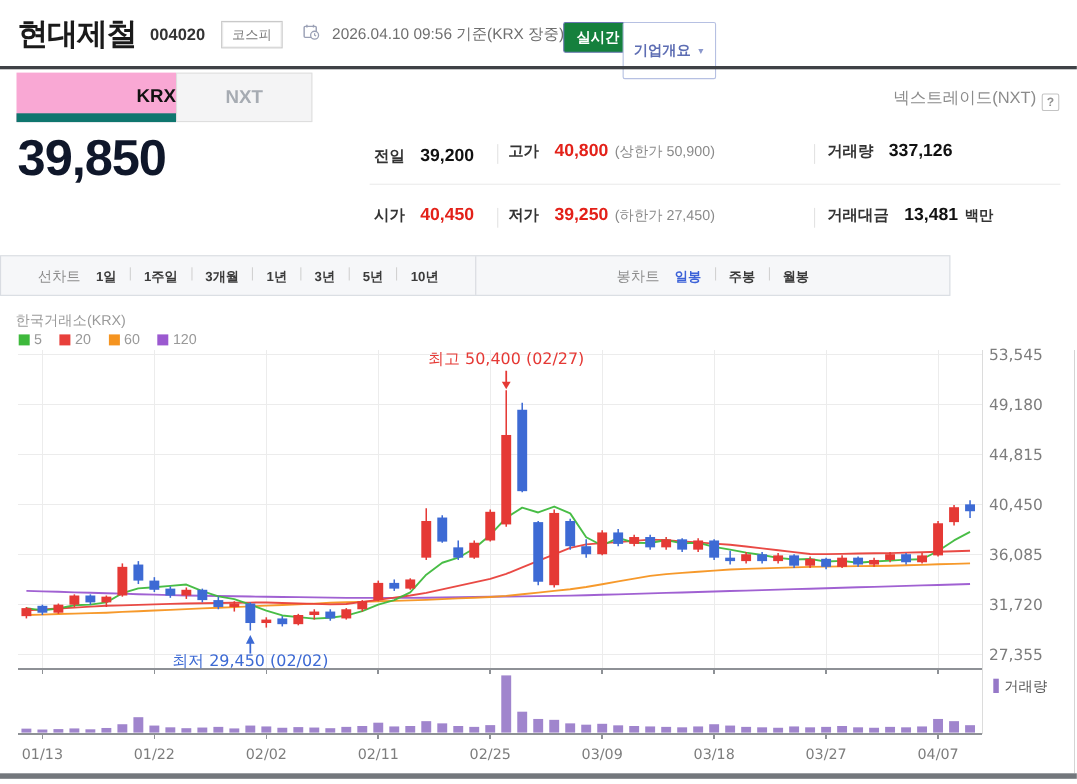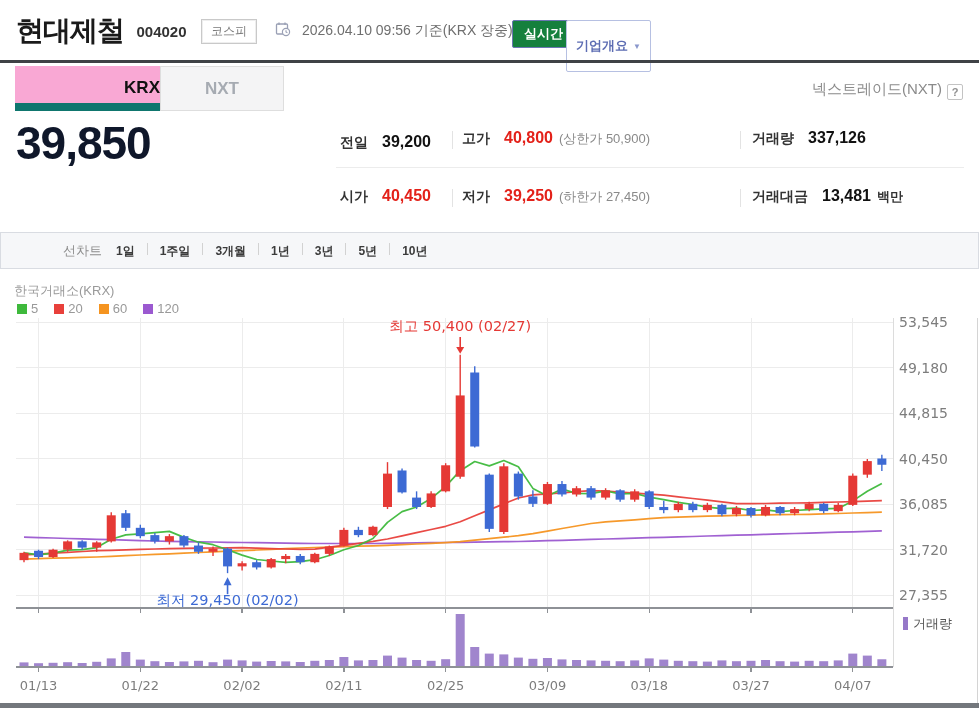--- a/index.html
+++ b/index.html
@@ -37,21 +37,21 @@
   .sum-cell { position:absolute; white-space:nowrap; font-size:14px; }
   .sum-cell .lbl { font-weight:bold; color:#333; margin-right:14px; }
   .sum-cell .val { font-weight:bold; font-size:16px; }
   .sum-cell .val.dark { color:#111; } .sum-cell .val.red { color:#e32119; }
   .sum-cell .extra { color:#8a8a8a; font-size:13px; margin-left:6px; }
   .sum-cell .extra.dark { color:#333; font-weight:bold; }
   .sum-div-v { position:absolute; width:1px; background:#e3e3e3; height:18px; }
   .sum-div-h { position:absolute; left:336px; width:628px; height:1px; background:#ececec; top:167px; }
 
   
-  .toolbar { position:absolute; top:232px; left:0; width:979px; height:37px; background:#f6f7f9; border:1px solid #d9dce2; display:flex;text-align:right; }
+  .toolbar { position:absolute; top:232px; left:0; width:864px; height:37px; background:#f6f7f9; border:1px solid #d9dce2; display:flex;text-align:right; }
   .tb-half { width:50%; display:flex; align-items:center; justify-content:center; }
   .tb-half.right { border-left:1px solid #d6d9df; }
   .tb-label { color:#8d8d8d; font-size:13px; margin-right:14px; }
   .tb-item { color:#3b3b3b; font-size:12px; font-weight:bold; cursor:pointer; }
   .tb-item.sel { color:#3c62d8; }
   .tb-sep { display:inline-block; width:1px; height:12px; background:#d2d2d2; margin:0 12px; }
 
   
   .chart { position:absolute; top:270px; left:0; width:979px; height:443px; }
   .chart svg { position:absolute; top:0; left:0; }
@@ -104,20 +104,24 @@
       <div class="sum-div-v" style="left: 452px; top: 189px;"></div>
       <div class="sum-div-v" style="left: 740px; top: 131px;"></div>
       <div class="sum-div-v" style="left: 740px; top: 189px;"></div>
     </div>
   <div class="sum-div-h"></div>
 
   <div class="toolbar">
     <div class="tb-half">
       <span class="tb-label">선차트</span>
       <span id="periods"><span class="tb-item">1일</span><span class="tb-sep"></span><span class="tb-item">1주일</span><span class="tb-sep"></span><span class="tb-item">3개월</span><span class="tb-sep"></span><span class="tb-item">1년</span><span class="tb-sep"></span><span class="tb-item">3년</span><span class="tb-sep"></span><span class="tb-item">5년</span><span class="tb-sep"></span><span class="tb-item">10년</span></span>
+    </div>
+    <div class="tb-half right">
+      <span class="tb-label">봉차트</span>
+      <span id="ctypes"><span class="tb-item sel">일봉</span><span class="tb-sep"></span><span class="tb-item">주봉</span><span class="tb-sep"></span><span class="tb-item">월봉</span></span>
     </div>
   </div>
 
   <div class="chart">
     <svg id="csvg" width="979" height="443">
         <line x1="38.54" x2="38.54" y1="48" y2="338" stroke="#ececec" stroke-width="1" shape-rendering="crispEdges"></line>
         <line x1="140.32" x2="140.32" y1="48" y2="338" stroke="#ececec" stroke-width="1" shape-rendering="crispEdges"></line>
         <line x1="242.1" x2="242.1" y1="48" y2="338" stroke="#ececec" stroke-width="1" shape-rendering="crispEdges"></line>
         <line x1="343.88" x2="343.88" y1="48" y2="338" stroke="#ececec" stroke-width="1" shape-rendering="crispEdges"></line>
         <line x1="445.65999999999997" x2="445.65999999999997" y1="48" y2="338" stroke="#ececec" stroke-width="1" shape-rendering="crispEdges"></line>

